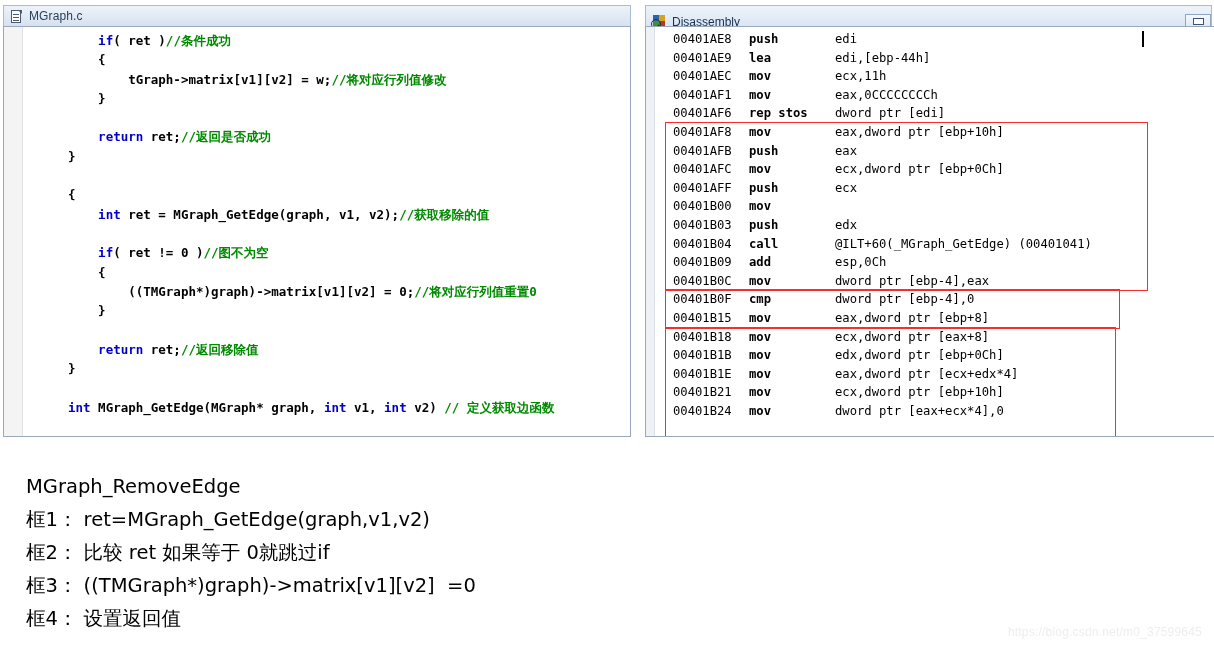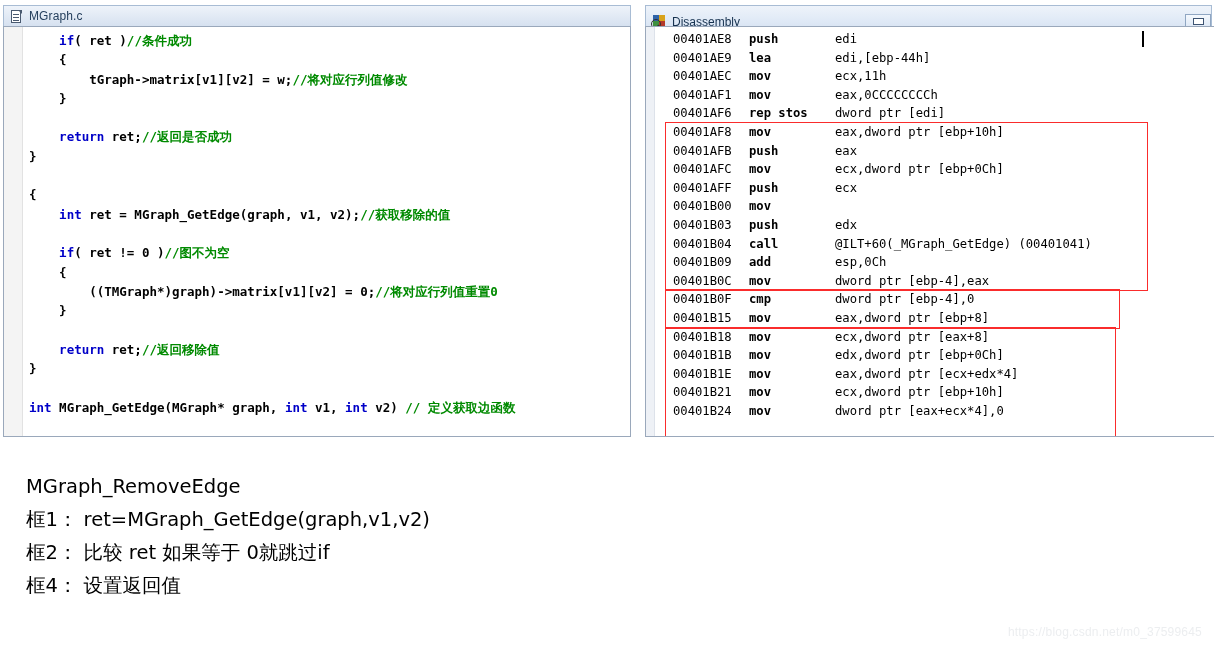--- a/index.html
+++ b/index.html
@@ -73,20 +73,21 @@
     position: absolute;
     left: 0;
     top: 21px;
     width: 628px;
     height: 411px;
     border: 1px solid #9aa8bb;
     border-top: 1px solid #9aa8bb;
     box-sizing: border-box;
     background: #ffffff;
     display: flex;
+    gap: 39px;
   }
   #editor-gutter {
     width: 18px;
     background: #f4f4f4;
     border-right: 1px solid #e2e2e2;
     flex: 0 0 auto;
   }
   #code-area {
     flex: 1 1 auto;
     position: relative;
@@ -331,16 +332,17 @@
         <div class="red-box" style="left: 10px; top: 262.4px; height: 39.2px; width: 455px; border-color: rgb(250, 44, 44);"></div>
         <div class="red-box" style="left: 10px; top: 299.6px; height: 113.6px; width: 451px; border-color: rgb(250, 44, 44);"></div>
       </div>
   </div>
 </div>
 
 <div id="annotations">
   <div class="anno-line">MGraph_RemoveEdge</div>
   <div class="anno-line">框1： ret=MGraph_GetEdge(graph,v1,v2)</div>
   <div class="anno-line">框2： 比较 ret 如果等于 0就跳过if</div>
+  <div class="anno-line">框3： ((TMGraph*)graph)-&gt;matrix[v1][v2]  =0</div>
   <div class="anno-line">框4： 设置返回值</div>
 </div>
 
 <div id="watermark">https://blog.csdn.net/m0_37599645</div>
 
 </body></html>

